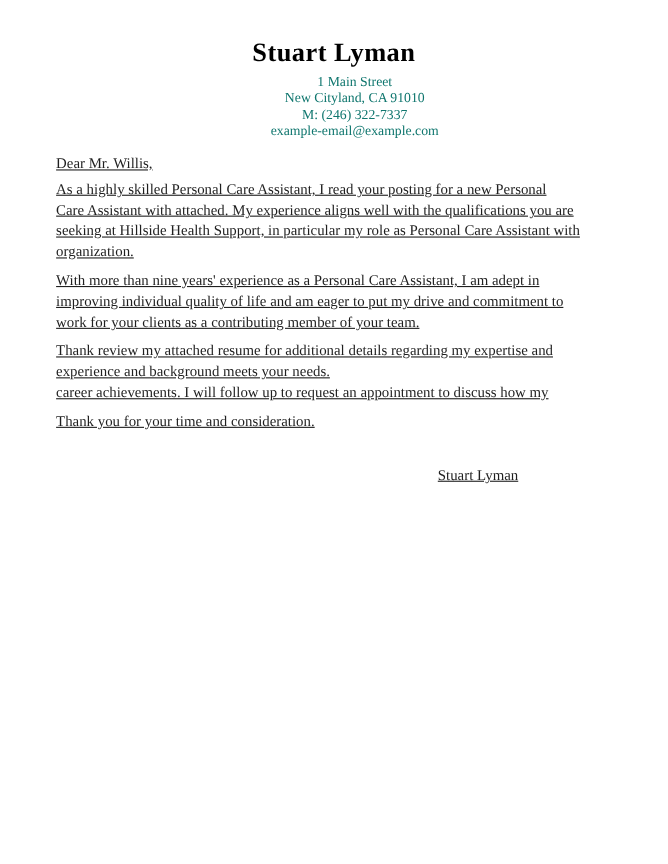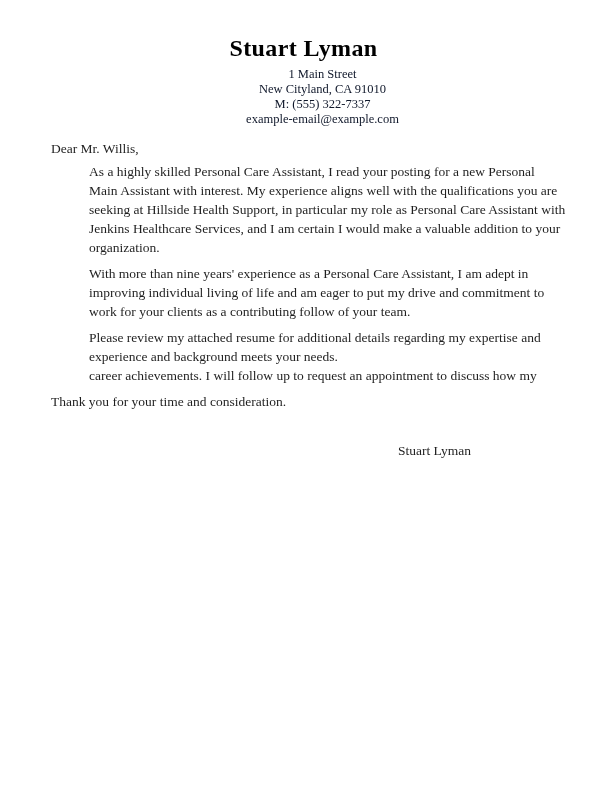--- a/index.html
+++ b/index.html
@@ -26,35 +26,35 @@
     font-size: 24px;
     line-height: 28px;
     font-weight: bold;
     color: #000000;
     letter-spacing: 0.4px;
   }
   .addr-block {
     margin-top: 5px;
     font-size: 12.5px;
     line-height: 15px;
-    color: #0f172a;
+    color: #0f766e;
     padding-left: 38px;
   }
   .body-text {
     margin: 12px 0 0 51px;
     width: 520px;
     font-size: 13.5px;
     line-height: 19px;
+    text-decoration: underline;
   }
   .salutation {
     margin-bottom: 4px;
   }
   .para {
     margin-bottom: 7px;
-    margin-left: 38px;
   }
   .line {
     white-space: pre;
   }
   .closing-line {
     margin-bottom: 7px;
   }
   .sig-block {
     margin-left: 347px;
   }
@@ -65,45 +65,44 @@
 </head>
 <body>
 
 <div class="page">
 
   <div class="letterhead">
     <div class="name">Stuart Lyman</div>
     <div class="addr-block">
         <div class="line">1 Main Street</div>
         <div class="line">New Cityland, CA 91010</div>
-        <div class="line">M: (555) 322-7337</div>
+        <div class="line">M: (246) 322-7337</div>
         <div class="line">example-email@example.com</div>
       </div>
   </div>
 
   <div class="body-text">
 
     <div class="salutation">Dear Mr. Willis,</div>
 
     <div class="para">
         <div class="line">As a highly skilled Personal Care Assistant, I read your posting for a new Personal</div>
-        <div class="line">Main Assistant with interest. My experience aligns well with the qualifications you are</div>
+        <div class="line">Care Assistant with attached. My experience aligns well with the qualifications you are</div>
         <div class="line">seeking at Hillside Health Support, in particular my role as Personal Care Assistant with</div>
-        <div class="line">Jenkins Healthcare Services, and I am certain I would make a valuable addition to your</div>
         <div class="line">organization.</div>
       </div>
 
     <div class="para">
         <div class="line">With more than nine years' experience as a Personal Care Assistant, I am adept in</div>
-        <div class="line">improving individual living of life and am eager to put my drive and commitment to</div>
-        <div class="line">work for your clients as a contributing follow of your team.</div>
+        <div class="line">improving individual quality of life and am eager to put my drive and commitment to</div>
+        <div class="line">work for your clients as a contributing member of your team.</div>
       </div>
 
     <div class="para">
-        <div class="line">Please review my attached resume for additional details regarding my expertise and</div>
+        <div class="line">Thank review my attached resume for additional details regarding my expertise and</div>
         <div class="line">experience and background meets your needs.</div>
         <div class="line">career achievements. I will follow up to request an appointment to discuss how my</div>
       </div>
 
     <div class="closing-line">Thank you for your time and consideration.</div>
 
     <div class="sig-block">
       <div class="sig-name">Stuart Lyman</div>
     </div>
 

